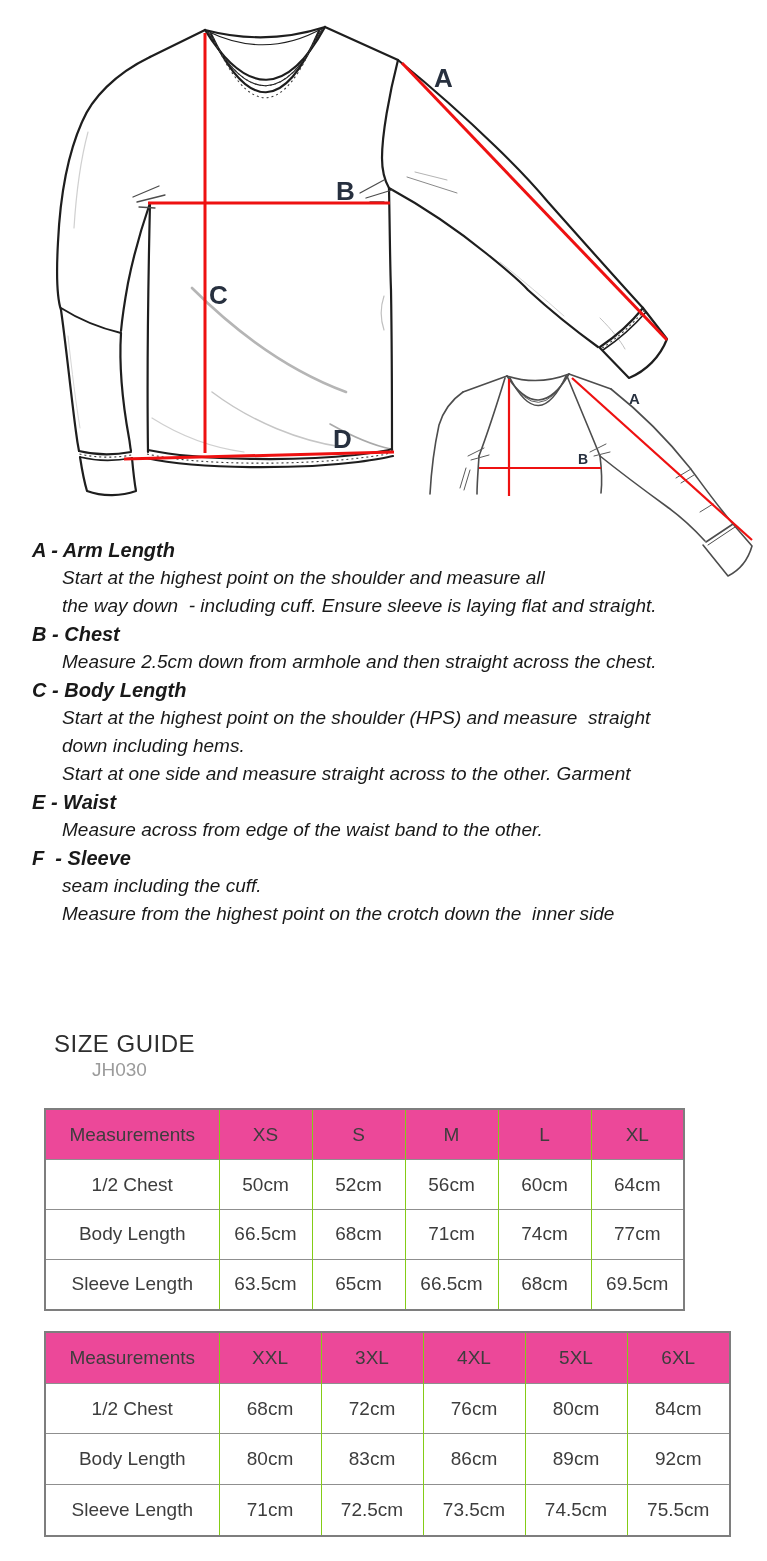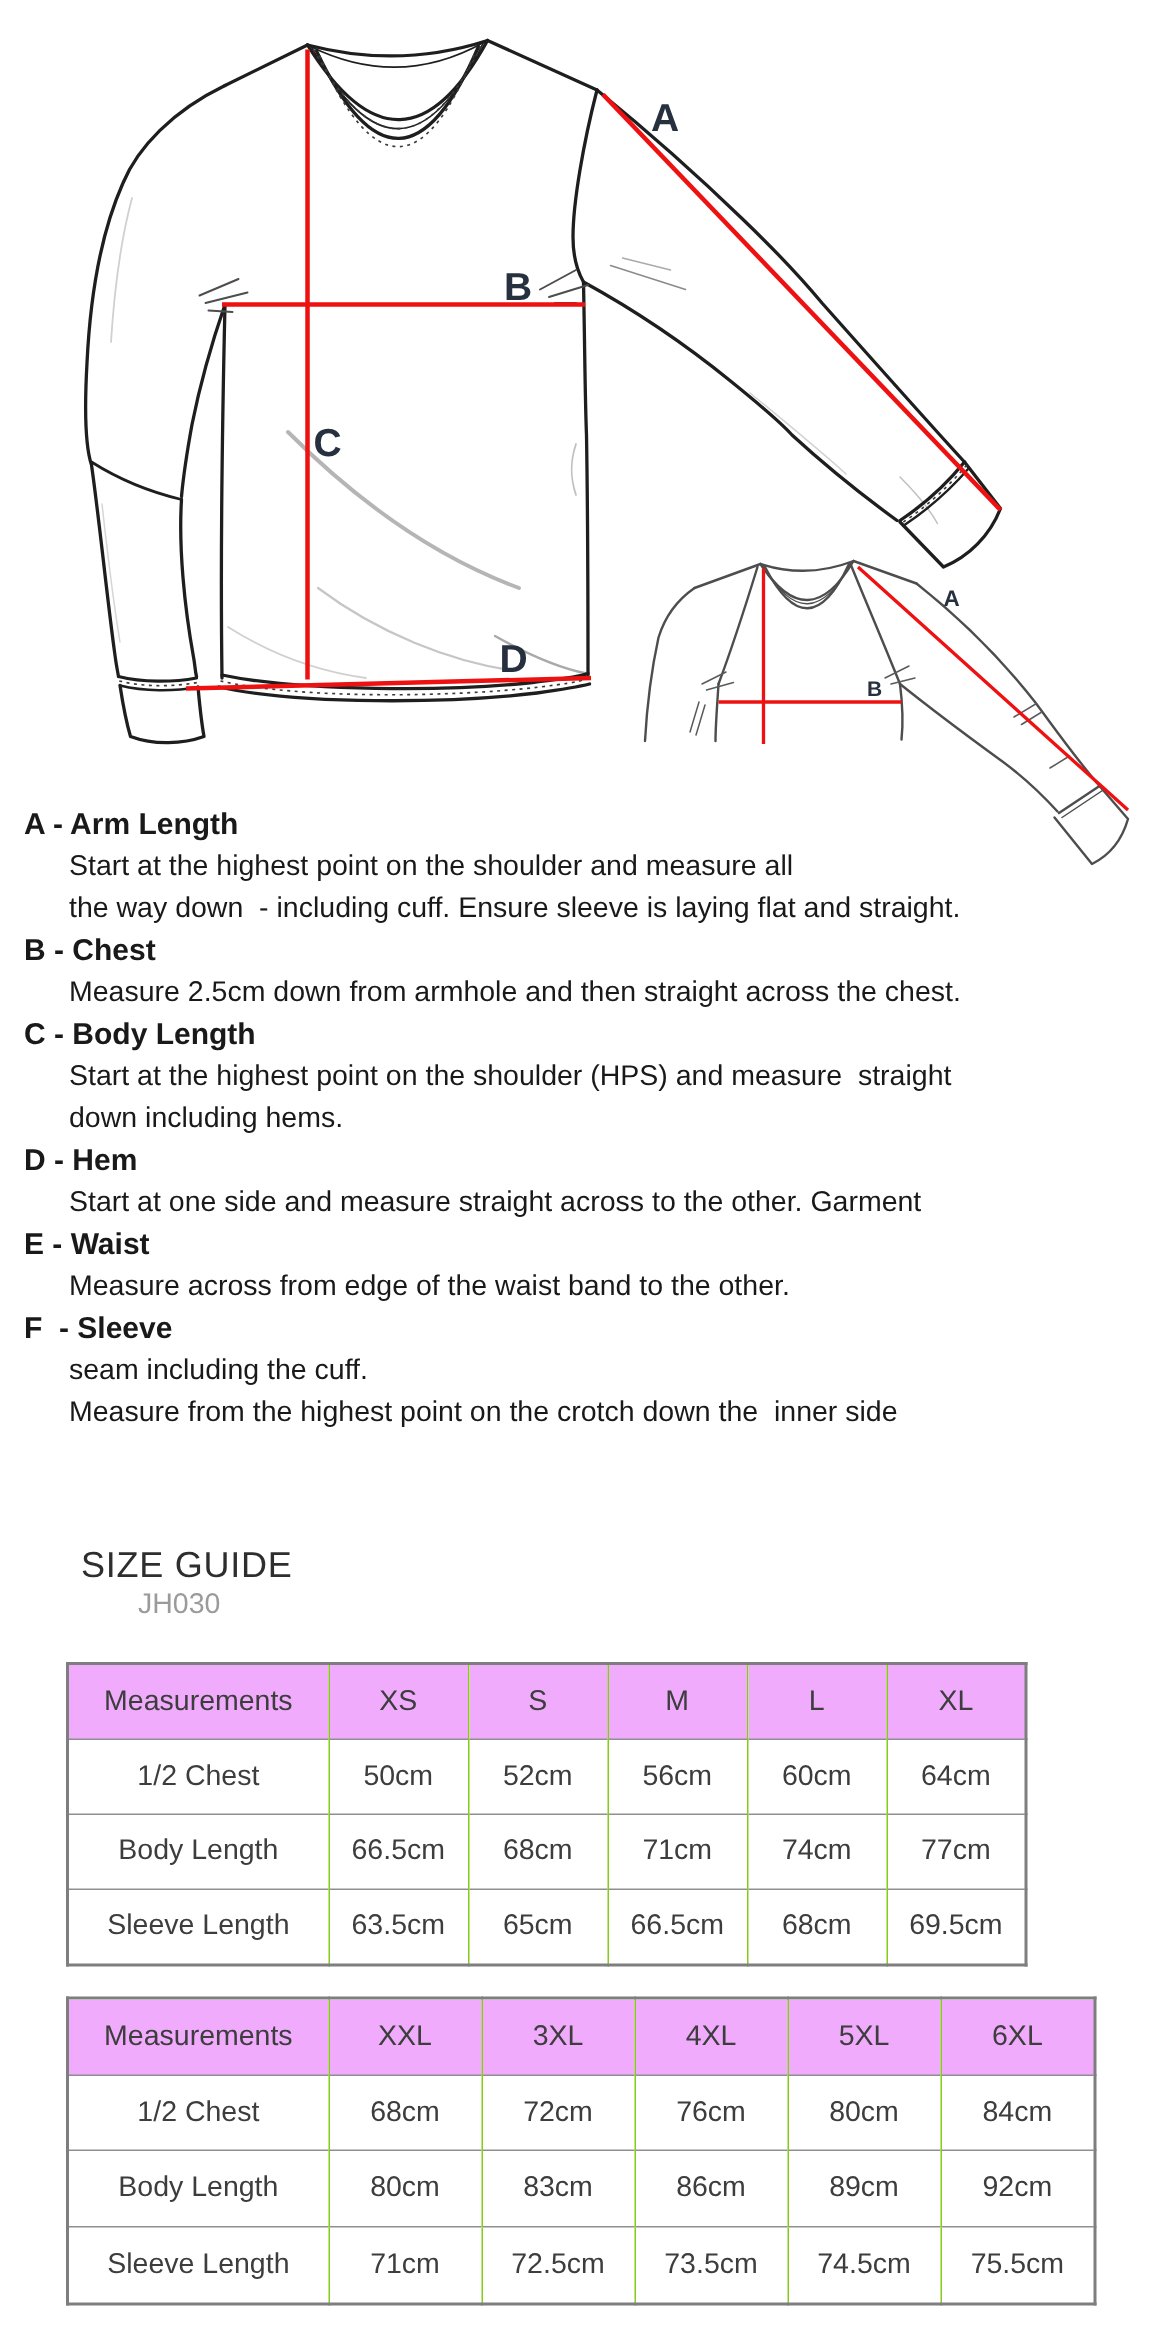--- a/index.html
+++ b/index.html
@@ -7,34 +7,34 @@
     position:relative;width:767px;height:1561px;background:#ffffff;overflow:hidden;
     font-family:"Liberation Sans", sans-serif;
   }
   
   .diagram-svg{position:absolute;left:0;top:0;}
   .diagram-label{font-family:"Liberation Sans",sans-serif;font-weight:600;fill:#27303f;}
   .lbl-main{font-size:26px;}
   .lbl-inset-a{font-size:15px;}
   .lbl-inset-b{font-size:14px;}
   
-  .measure-list{position:absolute;left:16px;top:536px;width:736px;color:#191919;}
+  .measure-list{position:absolute;left:32px;top:536px;width:736px;color:#191919;font-style:italic;}
   .m-head{font-size:20px;font-weight:bold;line-height:28px;white-space:pre;}
   .m-line{font-size:19px;line-height:28px;padding-left:30px;white-space:pre;}
   
   .sg-title{position:absolute;left:54px;top:1030px;font-size:24px;font-weight:normal;
     letter-spacing:0.5px;color:#2e2e2e;}
   .sg-code{position:absolute;left:92px;top:1059px;font-size:19px;color:#9b9b9b;}
   
   .sg-table{position:absolute;border-collapse:collapse;table-layout:fixed;background:#fff;
     font-size:19px;color:#3d3d3d;text-align:center;border:2px solid #7e7e7e;}
   .sg-table td{border-top:1px solid #8f8f8f;border-left:1px solid #84cc16;padding:0;
     vertical-align:middle;overflow:hidden;}
   .sg-table td:first-child{border-left:none;}
-  .sg-table tr.hdr td{border-top:none;background:#f0abfc;}
+  .sg-table tr.hdr td{border-top:none;background:#ec4899;}
   .t1{left:44px;top:1108px;width:639px;height:203px;}
   .t2{left:44px;top:1331px;width:685px;height:206px;}
 </style>
 </head>
 <body>
 
 <div class="canvas">
 
   <svg class="diagram-svg" width="767" height="585" viewBox="0 0 767 585">
 
@@ -152,21 +152,20 @@
 
   <div class="measure-list">
     <div class="m-head">A - Arm Length</div>
     <div class="m-line">Start at the highest point on the shoulder and measure all</div>
     <div class="m-line">the way down  - including cuff. Ensure sleeve is laying flat and straight.</div>
     <div class="m-head">B - Chest</div>
     <div class="m-line">Measure 2.5cm down from armhole and then straight across the chest.</div>
     <div class="m-head">C - Body Length</div>
     <div class="m-line">Start at the highest point on the shoulder (HPS) and measure  straight</div>
     <div class="m-line">down including hems.</div>
-    <div class="m-head">D - Hem</div>
     <div class="m-line">Start at one side and measure straight across to the other. Garment</div>
     <div class="m-head">E - Waist</div>
     <div class="m-line">Measure across from edge of the waist band to the other.</div>
     <div class="m-head">F  - Sleeve</div>
     <div class="m-line">seam including the cuff.</div>
     <div class="m-line">Measure from the highest point on the crotch down the  inner side</div>
   </div>
 
   <div class="sg-title">SIZE GUIDE</div>
   <div class="sg-code">JH030</div>

